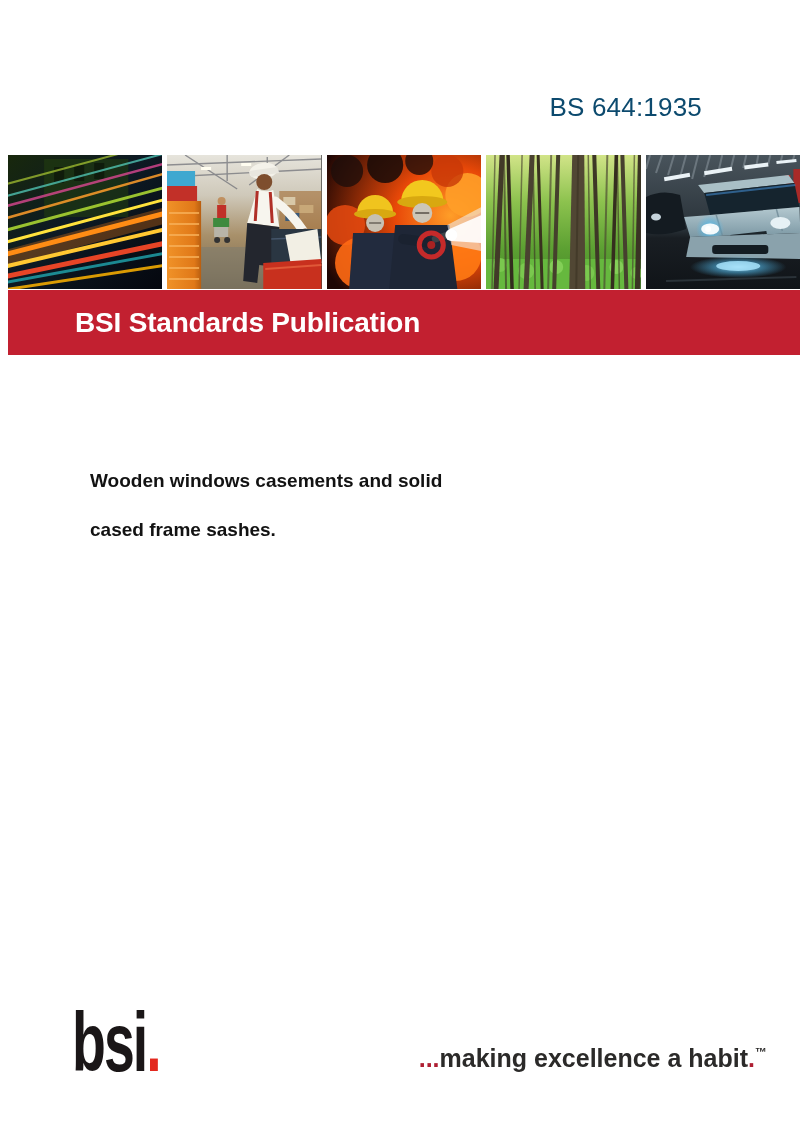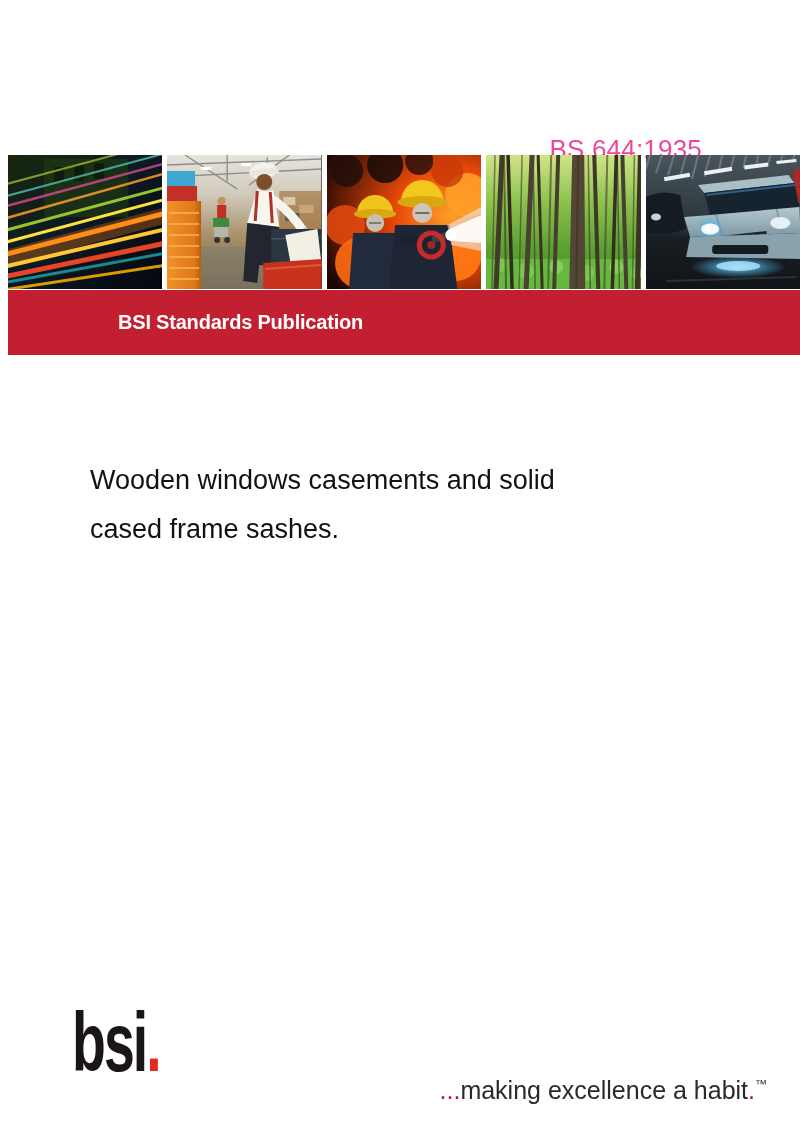--- a/index.html
+++ b/index.html
@@ -10,23 +10,22 @@
     font-family: "Liberation Sans", sans-serif;
     overflow: hidden;
   }
 
   
   .doc-number {
     position: absolute;
     top: 92px;
     right: 98px;
     font-size: 26px;
-    color: #ec4899;
+    color: #0c4a6e;
     letter-spacing: 0.2px;
-    margin-top: 42px;
   }
 
   
   .photo-strip {
     position: absolute;
     top: 155px;
     left: 8px;
     width: 792px;
     height: 134px;
     display: flex;
@@ -47,36 +46,36 @@
     top: 290px;
     left: 8px;
     width: 792px;
     height: 65px;
     background: #C22030;
     display: flex;
     align-items: center;
   }
   .red-banner .banner-label {
     color: #FFFFFF;
-    font-size: 20px;
+    font-size: 28px;
     font-weight: 700;
     padding-left: 67px;
     letter-spacing: -0.2px;
-    margin-left: 43px;
   }
 
   
   .title-block {
     position: absolute;
     left: 90px;
     top: 456px;
     width: 620px;
-    font-size: 27px;
+    font-size: 19px;
     line-height: 49px;
     color: #121212;
+    font-weight: bold;
   }
 
   
   .bsi-logo {
     position: absolute;
     left: 72px;
     top: 1000px;
     font-size: 84px;
     font-weight: 700;
     letter-spacing: -3px;
@@ -84,25 +83,26 @@
     color: #1A1617;
     transform: scaleX(0.66);
     transform-origin: left top;
     white-space: nowrap;
   }
   .bsi-logo .logo-dot { color: #E3281E; letter-spacing: 0; }
 
   
   .tagline {
     position: absolute;
-    top: 1076px;
+    top: 1044px;
     right: 33px;
     font-size: 25px;
     color: #2B2A29;
     white-space: nowrap;
+    font-weight: bold;
   }
   .tagline .red { color: #AE1E32; }
   .tagline .tm {
     font-size: 12px;
     vertical-align: 11px;
     color: #2B2A29;
     letter-spacing: 0;
   }
 </style>
 </head>

